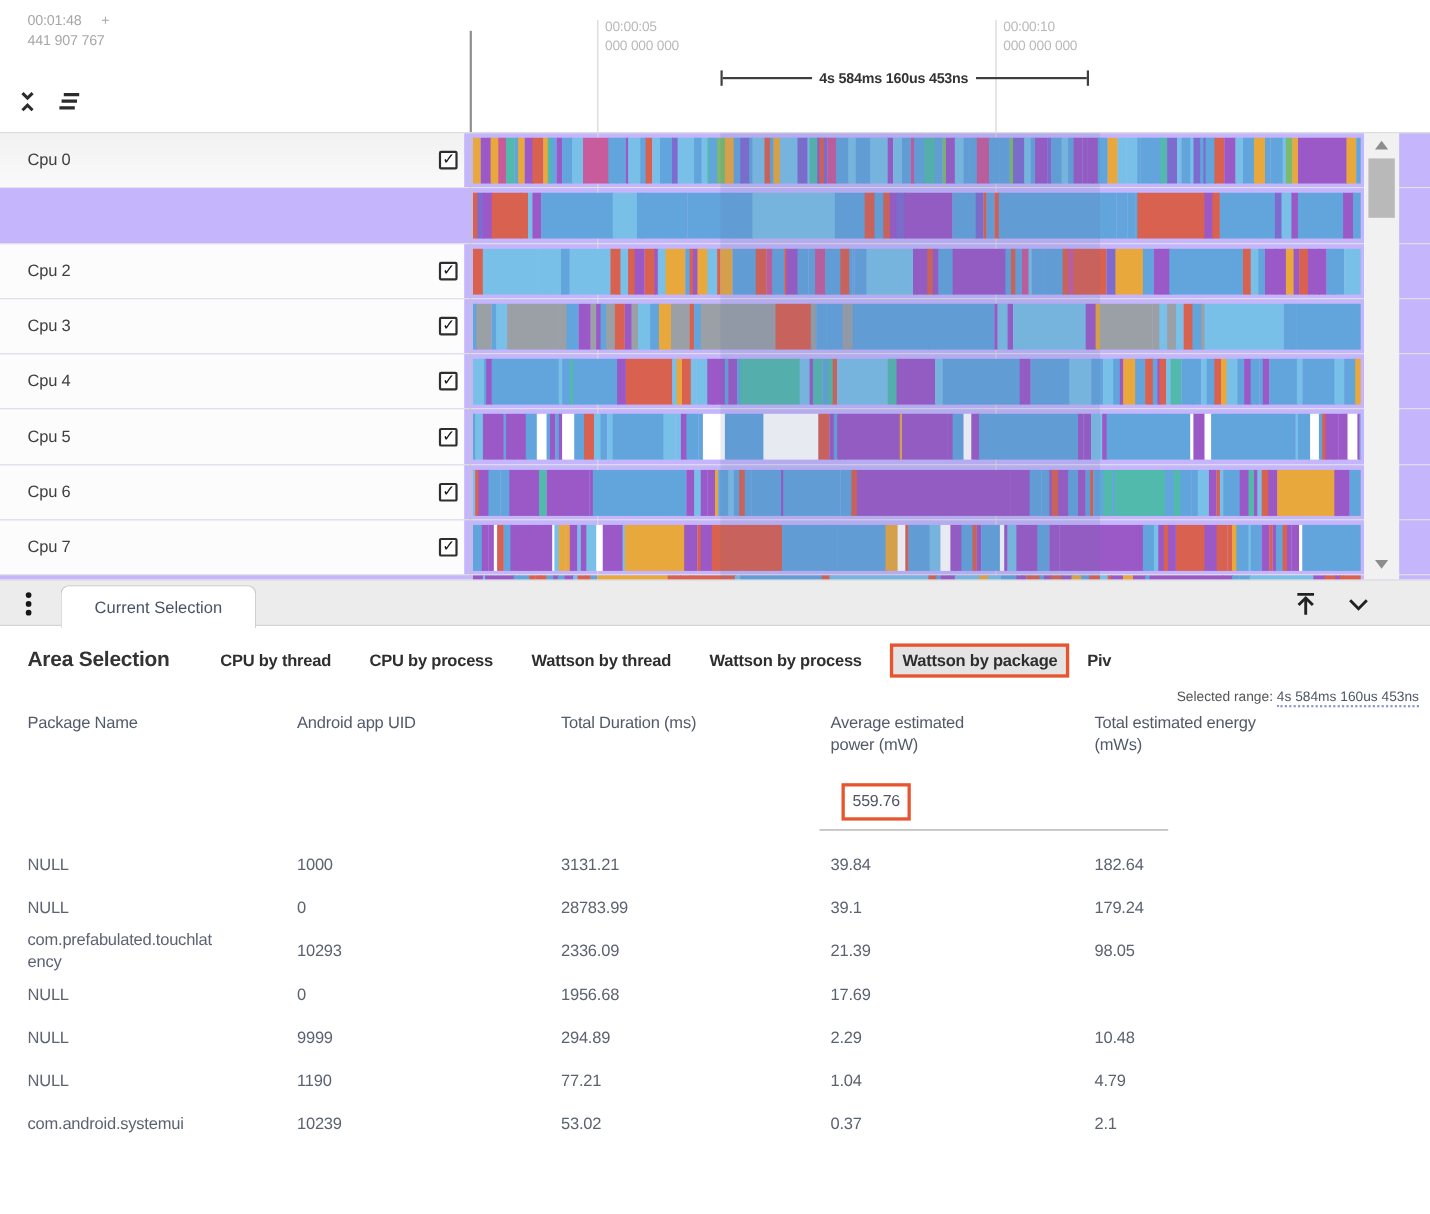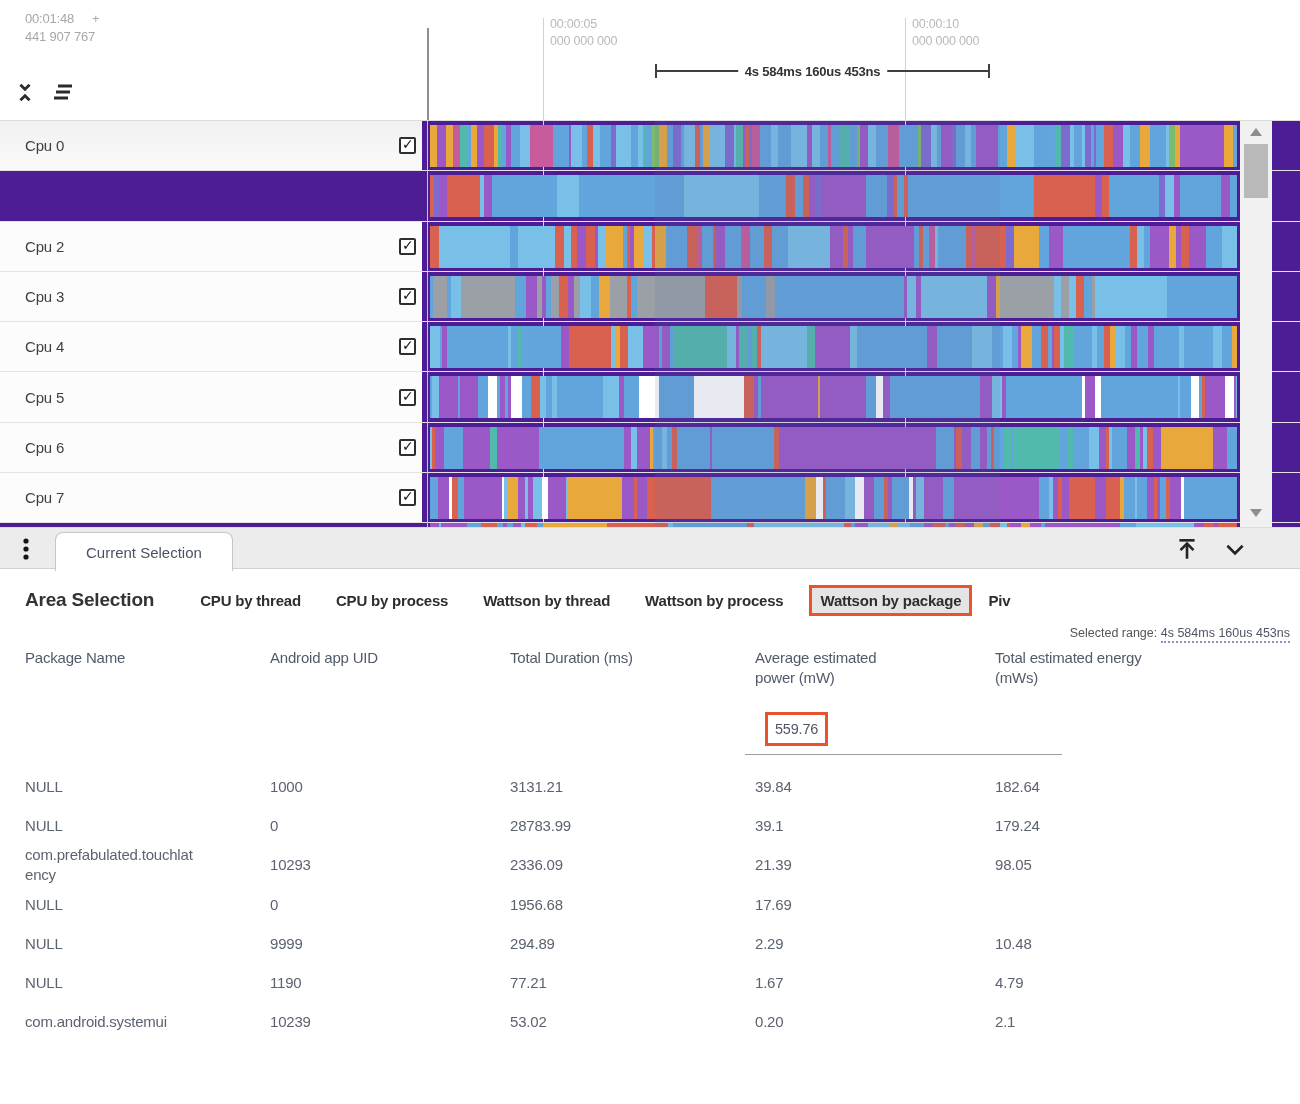--- a/index.html
+++ b/index.html
@@ -21,21 +21,21 @@
     color:#b9b9b9; letter-spacing:-0.2px; white-space:nowrap; }
   .bracket { position:absolute; left:655px; top:64px; width:335px; height:14px;
     border-left:2px solid #3f3f3f; border-right:2px solid #3f3f3f; z-index:3; }
   .bracket::before { content:""; position:absolute; left:0; right:0; top:6px; height:2px; background:#3f3f3f; }
   .bracket .blabel { position:absolute; left:47%; top:7px; transform:translate(-50%,-50%);
     background:#fff; padding:0 7px; font-size:13px; font-weight:bold; color:#333;
     letter-spacing:-0.2px; white-space:nowrap; }
 
   
   .tracks { position:absolute; top:121px; left:0; width:1300px; height:406px;
-    overflow:hidden; background:#4c1d95; }
+    overflow:hidden; background:#c4b5fd; }
   .gridline { position:absolute; top:0; bottom:0; width:1px; background:#dadada; z-index:0; }
   .track-row { position:relative; height:50.3px; border-bottom:1px solid #e3e3e3; }
   .track-label-cell { position:absolute; left:0; top:0; bottom:0; width:422px;
     display:flex; align-items:center; justify-content:space-between;
     padding:0 6px 0 25px; background:#fcfcfc; z-index:2; }
   .track-row.first .track-label-cell { background:linear-gradient(#f1f1f1,#fafafa); }
   .track-name { font-size:15px; color:#3f3f3f; letter-spacing:-0.2px; }
   .checkbox { width:17px; height:17px; border:2px solid #2e2e2e; border-radius:2px;
     background:#fff; position:relative; cursor:pointer; }
   .checkbox.checked::after { content:"✓"; position:absolute; left:1px; top:-3px;
@@ -938,27 +938,27 @@
             <div class="cell c1">NULL</div>
             <div class="cell c2">9999</div>
             <div class="cell c3">294.89</div>
             <div class="cell c4">2.29</div>
             <div class="cell c5">10.48</div>
           </div>
           <div class="trow data">
             <div class="cell c1">NULL</div>
             <div class="cell c2">1190</div>
             <div class="cell c3">77.21</div>
-            <div class="cell c4">1.67</div>
+            <div class="cell c4">1.04</div>
             <div class="cell c5">4.79</div>
           </div>
           <div class="trow data">
             <div class="cell c1">com.android.systemui</div>
             <div class="cell c2">10239</div>
             <div class="cell c3">53.02</div>
-            <div class="cell c4">0.20</div>
+            <div class="cell c4">0.37</div>
             <div class="cell c5">2.1</div>
           </div>
         </div>
     </div>
   </div>
 
 </div>
 
 </body></html>

